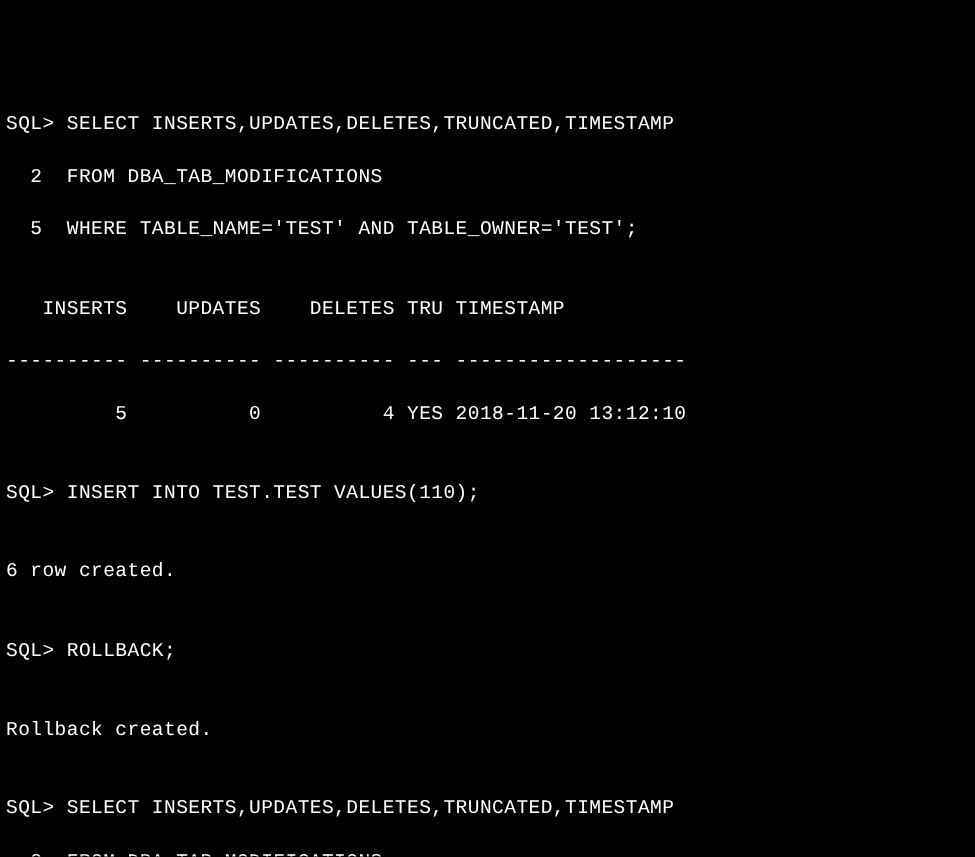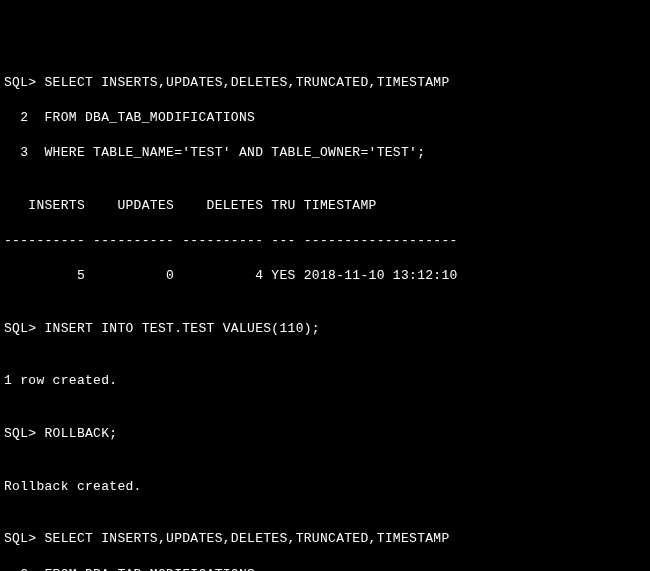--- a/index.html
+++ b/index.html
@@ -24,29 +24,29 @@
       display: block;
     }
   </style>
 </head>
 <body>
 
 
 
 <span class="line">SQL&gt; SELECT INSERTS,UPDATES,DELETES,TRUNCATED,TIMESTAMP</span>
 <span class="line">  2  FROM DBA_TAB_MODIFICATIONS</span>
-<span class="line">  3  WHERE TABLE_NAME='TEST' AND TABLE_OWNER='TEST';</span>
+<span class="line">  5  WHERE TABLE_NAME='TEST' AND TABLE_OWNER='TEST';</span>
 <span class="line"></span>
 <span class="line">   INSERTS    UPDATES    DELETES TRU TIMESTAMP</span>
 <span class="line">---------- ---------- ---------- --- -------------------</span>
-<span class="line">         5          0          4 YES 2018-11-10 13:12:10</span>
+<span class="line">         5          0          4 YES 2018-11-20 13:12:10</span>
 <span class="line"></span>
 <span class="line">SQL&gt; INSERT INTO TEST.TEST VALUES(110);</span>
 <span class="line"></span>
-<span class="line">1 row created.</span>
+<span class="line">6 row created.</span>
 <span class="line"></span>
 <span class="line">SQL&gt; ROLLBACK;</span>
 <span class="line"></span>
 <span class="line">Rollback created.</span>
 <span class="line"></span>
 <span class="line">SQL&gt; SELECT INSERTS,UPDATES,DELETES,TRUNCATED,TIMESTAMP</span>
 <span class="line">  2  FROM DBA_TAB_MODIFICATIONS</span>
 
 <span class="line"></span>
 

